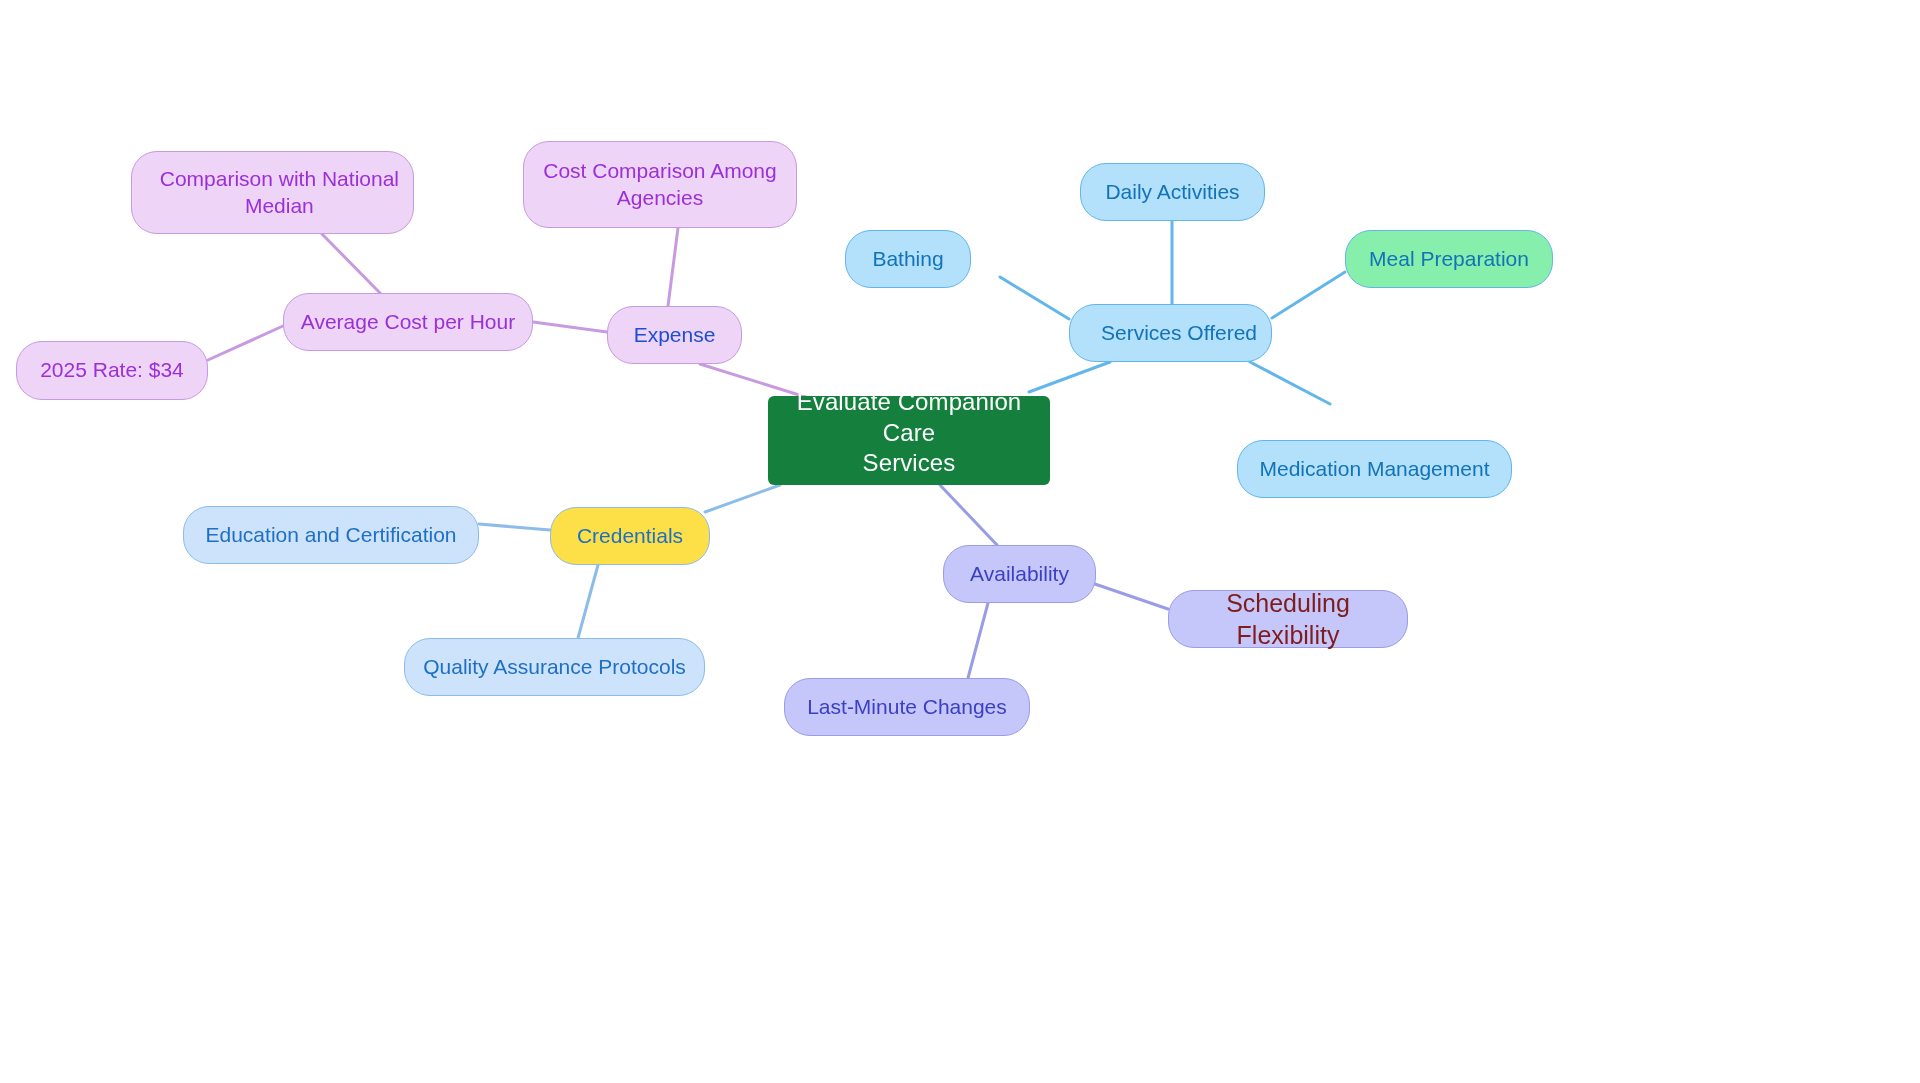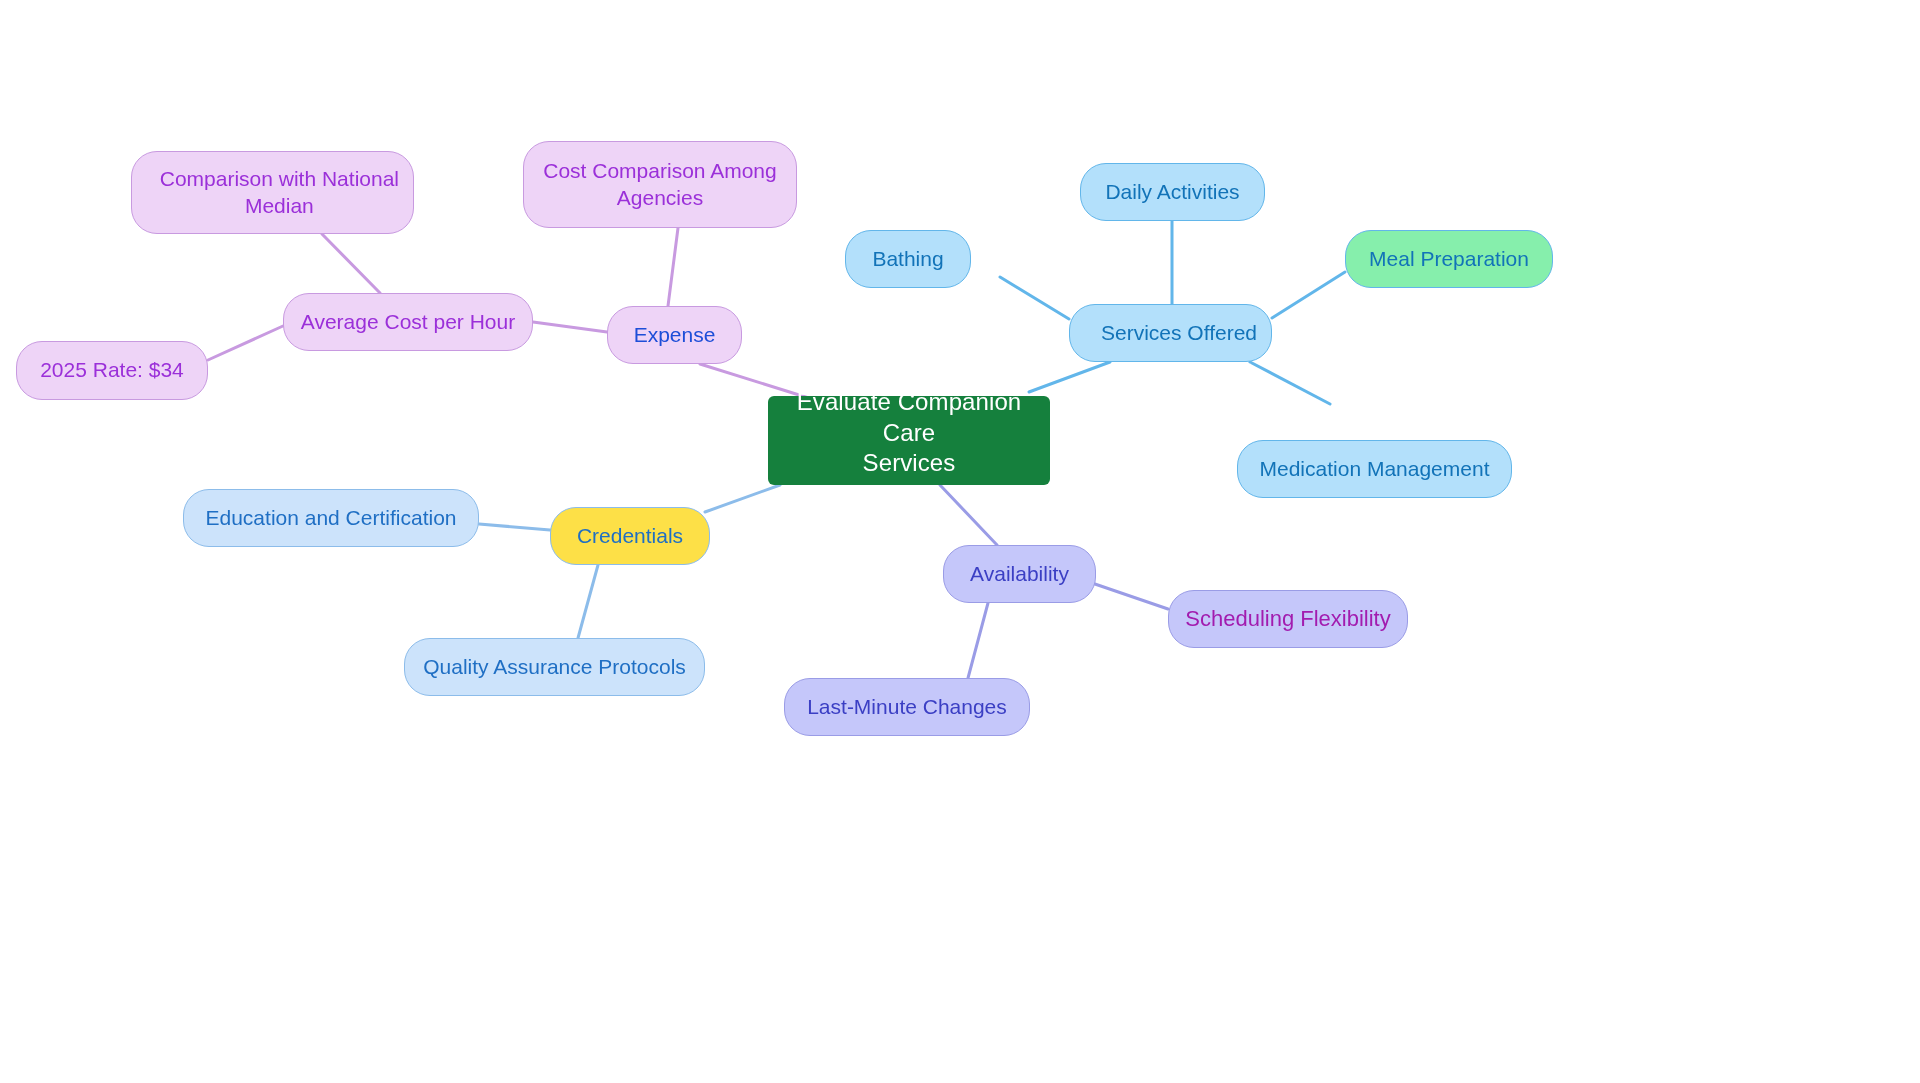--- a/index.html
+++ b/index.html
@@ -86,20 +86,20 @@
       <div class="node" style="left: 523px; top: 141px; width: 274px; height: 87px; background: rgb(238, 212, 247); border-color: rgb(200, 154, 224); color: rgb(155, 48, 217); font-size: 21px;"><span class="node-label">Cost Comparison Among
 Agencies</span></div>
       <div class="node" style="left: 283px; top: 293px; width: 250px; height: 58px; background: rgb(238, 212, 247); border-color: rgb(200, 154, 224); color: rgb(155, 48, 217); font-size: 21px;"><span class="node-label">Average Cost per Hour</span></div>
       <div class="node" style="left: 607px; top: 306px; width: 135px; height: 58px; background: rgb(238, 212, 247); border-color: rgb(200, 154, 224); color: #1d4ed8; font-size: 21px;"><span class="node-label">Expense</span></div>
       <div class="node" style="left: 16px; top: 341px; width: 192px; height: 59px; background: rgb(238, 212, 247); border-color: rgb(200, 154, 224); color: rgb(155, 48, 217); font-size: 21px;"><span class="node-label">2025 Rate: $34</span></div>
       <div class="node" style="left: 1080px; top: 163px; width: 185px; height: 58px; background: rgb(179, 224, 251); border-color: rgb(98, 182, 234); color: rgb(18, 115, 184); font-size: 21px;"><span class="node-label">Daily Activities</span></div>
       <div class="node" style="left: 845px; top: 230px; width: 126px; height: 58px; background: rgb(179, 224, 251); border-color: rgb(98, 182, 234); color: rgb(18, 115, 184); font-size: 21px;"><span class="node-label">Bathing</span></div>
       <div class="node" style="left: 1345px; top: 230px; width: 208px; height: 58px; background: #86efac; border-color: rgb(98, 182, 234); color: rgb(18, 115, 184); font-size: 21px;"><span class="node-label">Meal Preparation</span></div>
       <div class="node" style="left: 1069px; top: 304px; width: 203px; height: 58px; background: rgb(179, 224, 251); border-color: rgb(98, 182, 234); color: rgb(18, 115, 184); font-size: 21px; justify-content: flex-end;"><span class="node-label">Services Offered</span></div>
       <div class="node" style="left: 1237px; top: 404px; width: 275px; height: 58px; background: rgb(179, 224, 251); border-color: rgb(98, 182, 234); color: rgb(18, 115, 184); font-size: 21px; margin-top: 36px;"><span class="node-label">Medication Management</span></div>
-      <div class="node" style="left: 183px; top: 489px; width: 296px; height: 58px; background: rgb(204, 227, 251); border-color: rgb(140, 188, 234); color: rgb(31, 111, 196); font-size: 21px;"><span class="node-label">Education and Certification</span></div>
+      <div class="node" style="left: 183px; top: 506px; width: 296px; height: 58px; background: rgb(204, 227, 251); border-color: rgb(140, 188, 234); color: rgb(31, 111, 196); font-size: 21px;"><span class="node-label">Education and Certification</span></div>
       <div class="node" style="left: 550px; top: 507px; width: 160px; height: 58px; background: #fde047; border-color: rgb(140, 188, 234); color: rgb(31, 111, 196); font-size: 21px;"><span class="node-label">Credentials</span></div>
       <div class="node" style="left: 404px; top: 638px; width: 301px; height: 58px; background: rgb(204, 227, 251); border-color: rgb(140, 188, 234); color: rgb(31, 111, 196); font-size: 21px;"><span class="node-label">Quality Assurance Protocols</span></div>
       <div class="node" style="left: 943px; top: 545px; width: 153px; height: 58px; background: rgb(197, 199, 250); border-color: rgb(154, 156, 230); color: rgb(59, 63, 196); font-size: 21px;"><span class="node-label">Availability</span></div>
-      <div class="node" style="left: 1168px; top: 590px; width: 240px; height: 58px; background: rgb(197, 199, 250); border-color: rgb(154, 156, 230); color: #a21caf; font-size: 22px;"><span class="node-label">Scheduling Flexibility</span></div>
+      <div class="node" style="left: 1168px; top: 590px; width: 240px; height: 58px; background: rgb(197, 199, 250); border-color: rgb(154, 156, 230); color: #7f1d1d; font-size: 25px;"><span class="node-label">Scheduling Flexibility</span></div>
       <div class="node" style="left: 784px; top: 678px; width: 246px; height: 58px; background: rgb(197, 199, 250); border-color: rgb(154, 156, 230); color: rgb(59, 63, 196); font-size: 21px;"><span class="node-label">Last-Minute Changes</span></div>
     </div>
 </div>
 
 </body></html>

